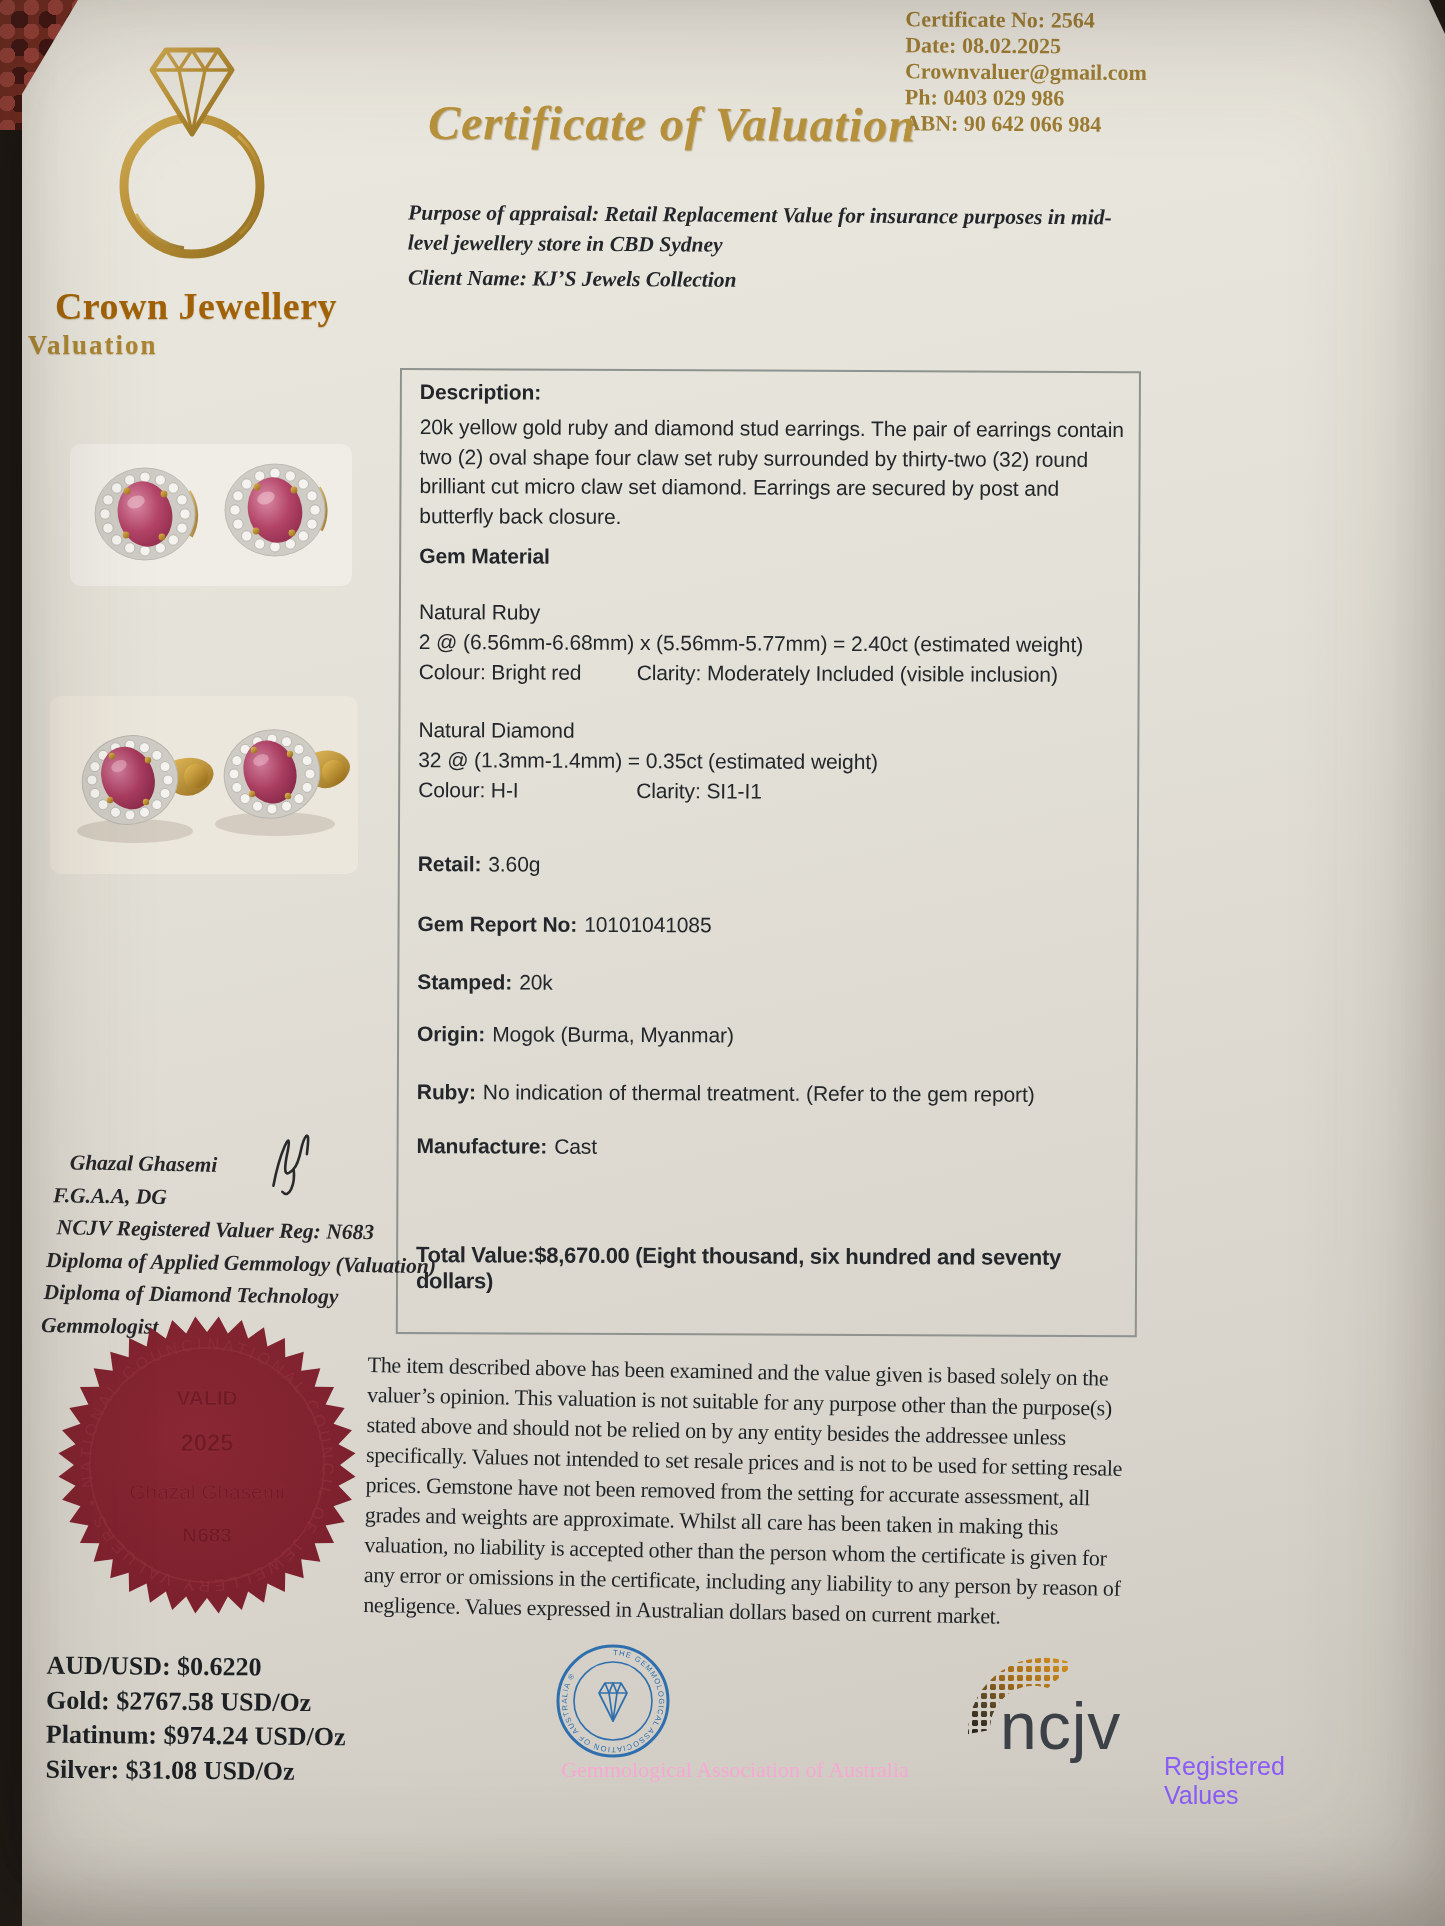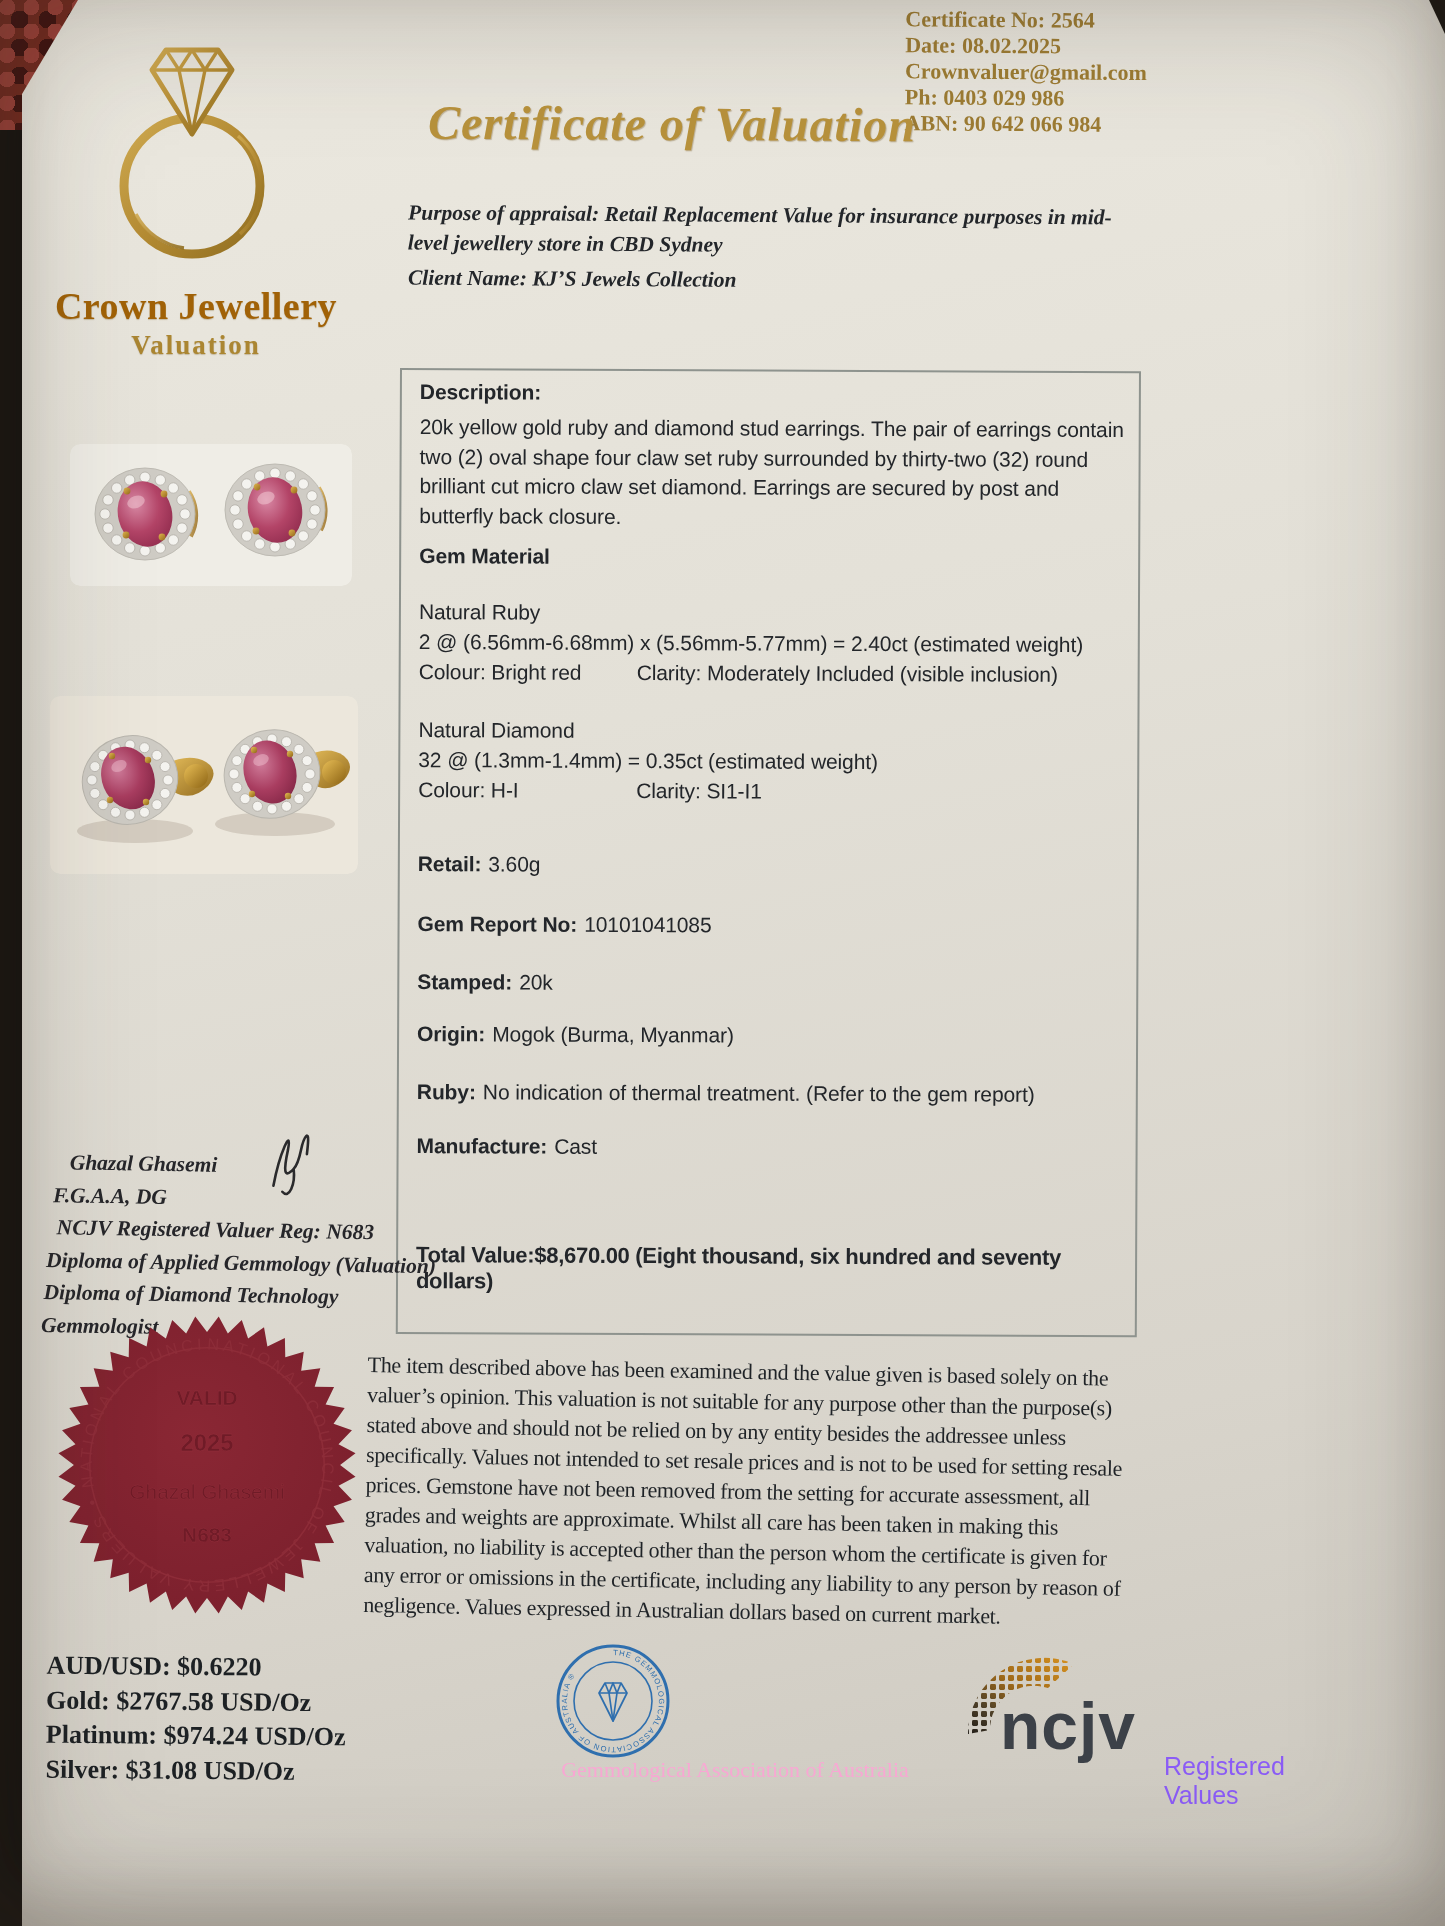--- a/index.html
+++ b/index.html
@@ -20,21 +20,21 @@
   
   .contact{left:905px;top:8px;width:470px;color:#9d7c33;font-weight:700;font-size:22px;
            line-height:26px;transform:rotate(.4deg);}
   .title{left:392px;top:96px;width:560px;text-align:center;font-size:48px;font-weight:700;
          font-style:italic;color:#b8923c;letter-spacing:1px;transform:rotate(.3deg);
          text-shadow:1px 1px 1px rgba(110,80,25,.35);}
 
   
   .brand-name{left:28px;top:284px;width:336px;text-align:center;font-size:38px;font-weight:700;
          color:#a16207;letter-spacing:.5px;text-shadow:0 1px 1px rgba(120,90,30,.3);}
-  .brand-sub{left:28px;top:330px;width:336px;text-align:center;font-size:27px;font-weight:700;
+  .brand-sub{left:28px;top:330px;width:336px;text-align:left;font-size:27px;font-weight:700;
          color:#ab8632;letter-spacing:2px;text-shadow:0 1px 1px rgba(120,90,30,.3);}
 
   
   .purpose{left:408px;top:200px;width:705px;font-size:21.5px;font-weight:700;font-style:italic;
          color:#23262a;line-height:30px;transform:rotate(.4deg);}
   .client{left:408px;top:268px;width:705px;font-size:21.5px;font-weight:700;font-style:italic;
          color:#23262a;transform:rotate(.4deg);}
 
   
   .desc-box{left:400px;top:368px;width:737px;height:962px;border:2px solid #8e938e;
@@ -71,21 +71,21 @@
   .rates{left:46px;top:1650px;color:#1d2124;font-weight:700;font-size:26px;line-height:34.5px;
           transform:rotate(.5deg);white-space:nowrap;}
 
   
   .gaa-badge{left:553px;top:1641px;width:120px;height:120px;}
   .gaa-acronym{left:680px;top:1643px;font-size:70px;color:#2f6fae;letter-spacing:8px;
           font-weight:400;text-shadow:0 1px 0 rgba(47,111,174,.3);}
   .gaa-sub{left:543px;top:1757px;width:384px;text-align:center;font-size:22px;color:#f9a8d4;}
   .ncjv-globe{left:962px;top:1638px;width:120px;height:100px;}
   .ncjv-word{left:1000px;top:1688px;font-family:"Liberation Sans","DejaVu Sans",sans-serif;
-          font-size:66px;font-weight:700;color:#3c4148;letter-spacing:1px;}
+          font-size:66px;font-weight:400;color:#3c4148;letter-spacing:1px;}
   .ncjv-label{left:1164px;top:1704px;font-family:"Liberation Sans","DejaVu Sans",sans-serif;
           font-size:25px;line-height:29px;color:#8b5cf6;margin-top:48px;}
 
   .halo-dot{fill:#f4f3ef;stroke:#b2afa7;stroke-width:.8;}
   svg text.seal-center{fill:#6f1b27;stroke:#96303d;stroke-width:.35;
           font-family:"Liberation Sans","DejaVu Sans",sans-serif;}
 </style>
 </head>
 <body>
 

